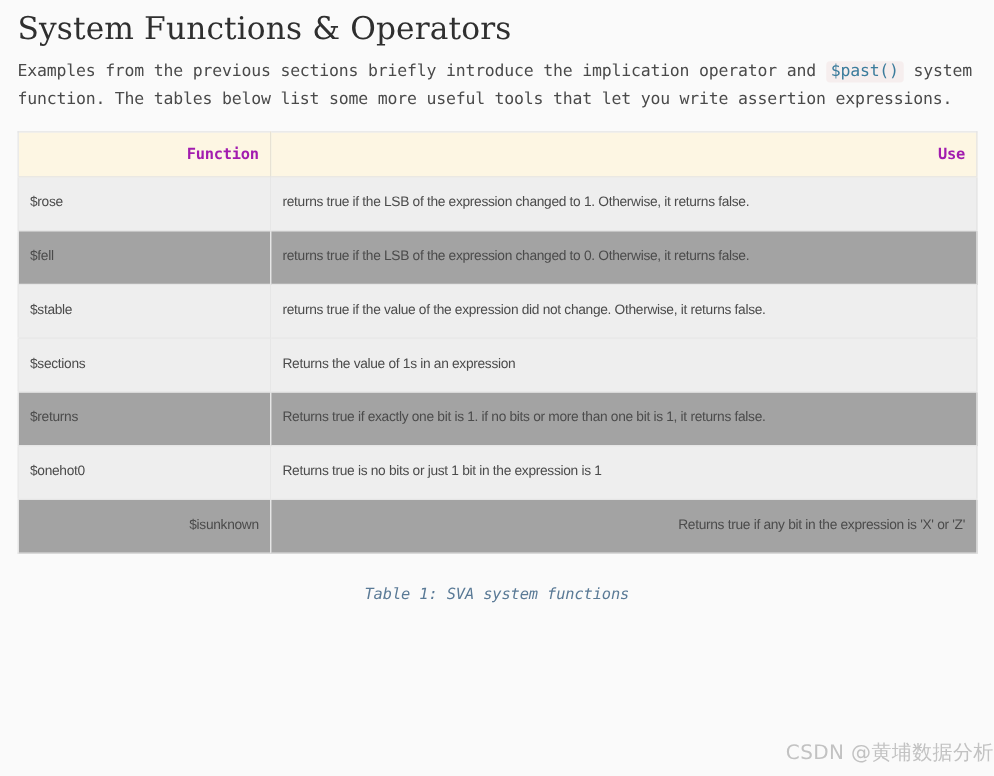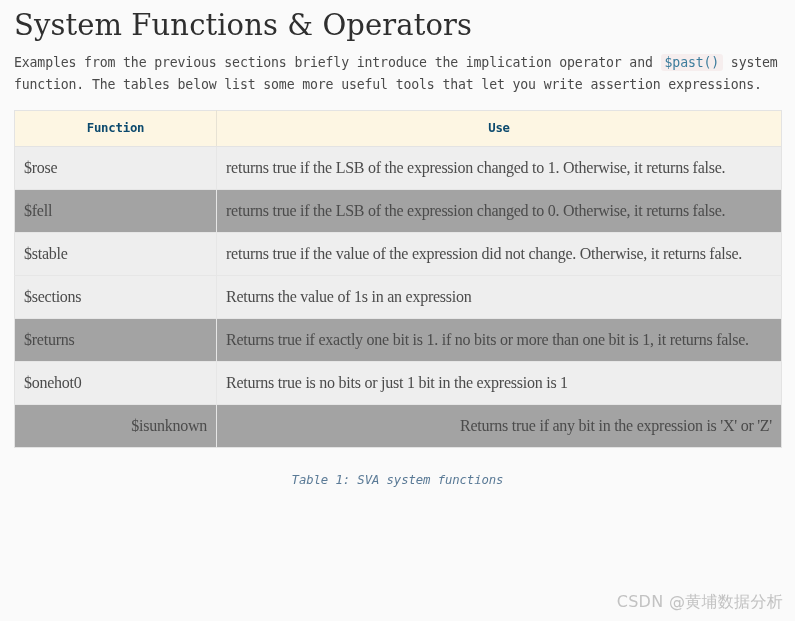--- a/index.html
+++ b/index.html
@@ -18,21 +18,21 @@
 
   .page {
     padding: 0 14px;
     box-sizing: border-box;
     width: 795px;
     position: relative;
   }
 
   h1.page-title {
     font-family: "DejaVu Serif", "Liberation Serif", serif;
-    font-size: 29px;
+    font-size: 25px;
     font-weight: 400;
     color: #2f2f2f;
     margin: 0;
     padding: 8px 0 6px 0;
     letter-spacing: 0.1px;
     line-height: 1.2;
   }
 
   p.intro {
     margin: 0;
@@ -65,42 +65,42 @@
     table-layout: fixed;
     border: 1px solid #e3e3e3;
     background: #ffffff;
   }
 
   table.fn-table col.col-fn { width: 202px; }
   table.fn-table col.col-use { width: 565px; }
 
   table.fn-table thead th {
     background: #fdf6e3;
-    text-align: center;
+    text-align: right;
     font-size: 12.3px;
     font-weight: bold;
-    color: #0c4a6e;
+    color: #a21caf;
     padding: 10px 9px 11px 9px;
     border-right: 1px solid #e7e2d4;
     border-bottom: 1px solid #e3e3e3;
     vertical-align: top;
     font-family: "DejaVu Sans Mono", "Liberation Mono", monospace;
     letter-spacing: -0.2px;
   }
   table.fn-table thead th:last-child { border-right: none; }
 
   table.fn-table tbody td {
-    font-size: 16px;
+    font-size: 11px;
     line-height: 21px;
     color: #4b4b4b;
     padding: 10px 9px 11px 9px;
     border-right: 1px solid #e6e6e6;
     border-bottom: 1px solid #e6e6e6;
     vertical-align: top;
-    font-family: Liberation Serif, serif;
+    font-family: Liberation Sans, sans-serif;
     letter-spacing: -0.25px;
     word-wrap: break-word;
   }
   table.fn-table tbody td:last-child { border-right: none; margin-top: 32px; }
 
   table.fn-table tbody tr.stripe-dark td { background: #eeeeee; }
   table.fn-table tbody tr.stripe-light td { background: #a3a3a3; }
   table.fn-table tbody tr:last-child td { border-bottom: none; text-align: right; }
 
   .table-caption {
@@ -108,21 +108,21 @@
     font-style: italic;
     font-size: 12.3px;
     color: #5a7a96;
     font-family: "DejaVu Sans Mono", "Liberation Mono", monospace;
     margin-top: 25px;
     letter-spacing: -0.1px;
   }
 
   .watermark {
     position: absolute;
-    right: 12px;
+    right: 0;
     bottom: 8px;
     font-family: "DejaVu Sans", "Liberation Sans", sans-serif;
     font-size: 16px;
     color: #c2c2c2;
     letter-spacing: 0.3px;
     white-space: nowrap;
   }
 </style>
 </head>
 <body>

